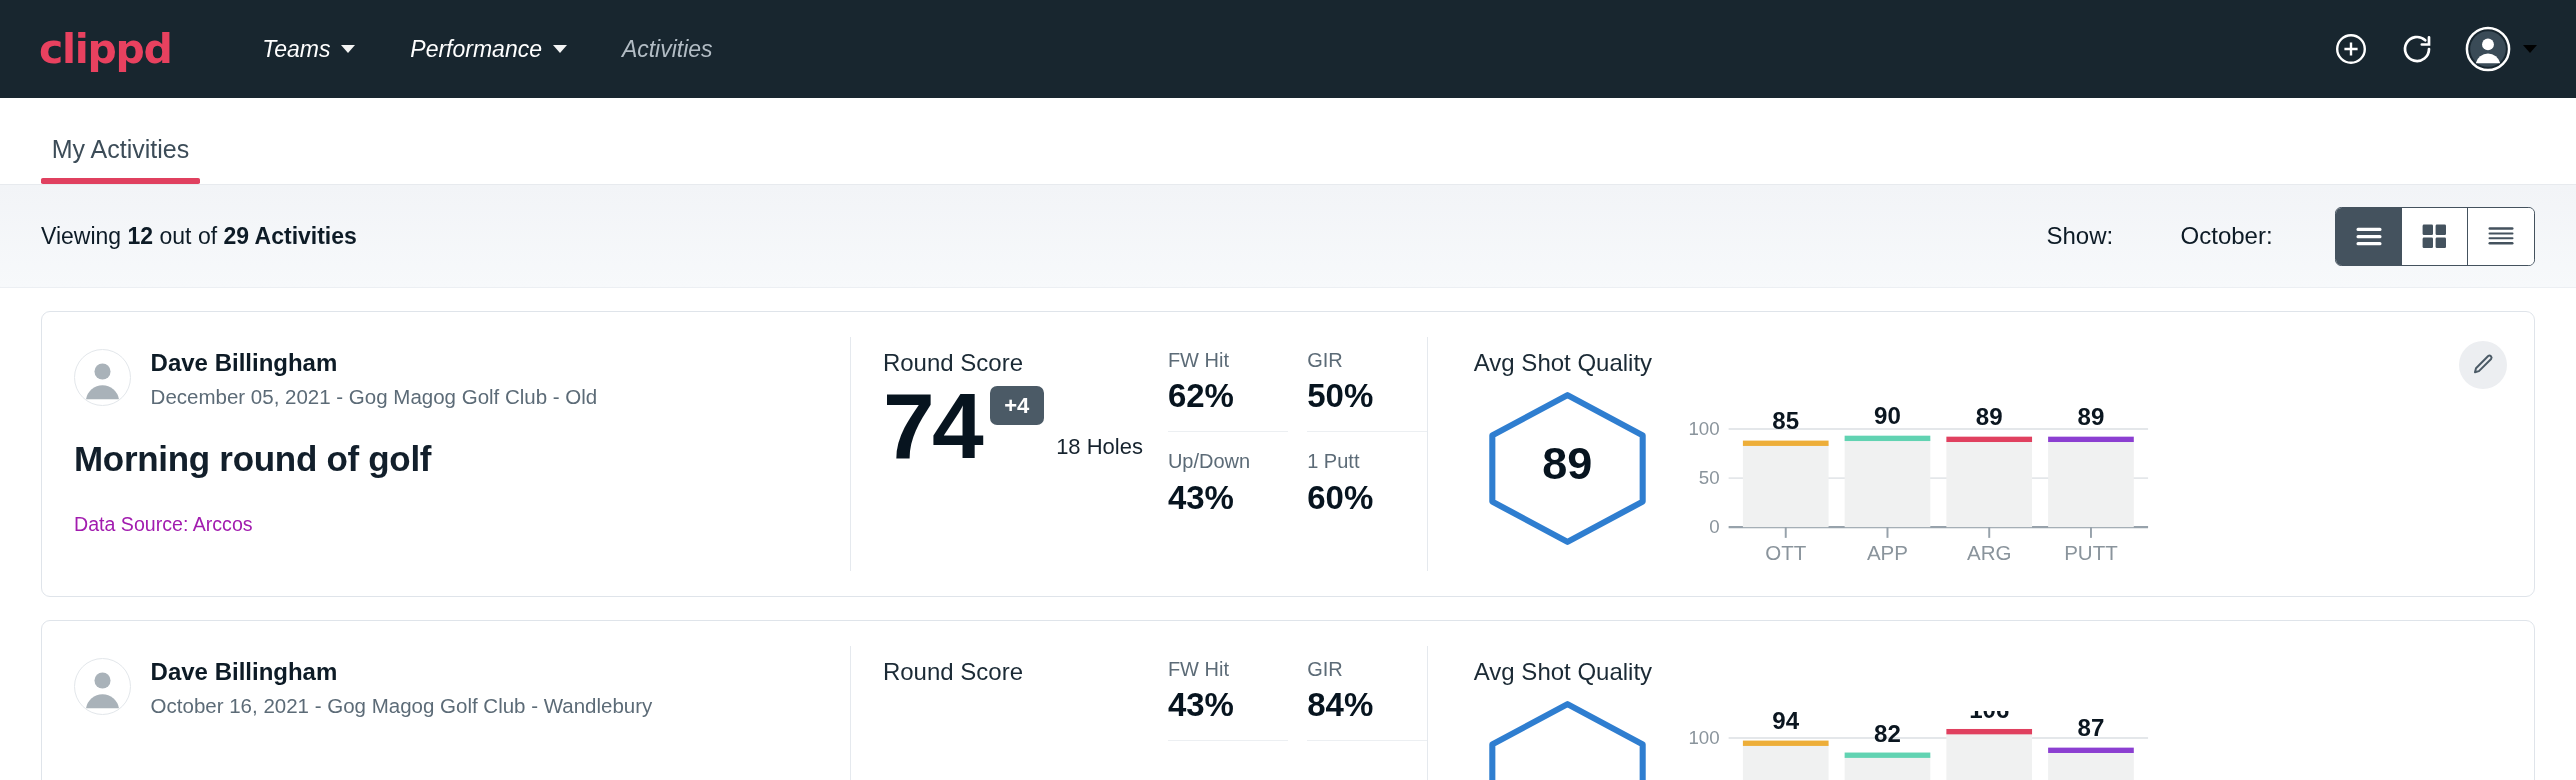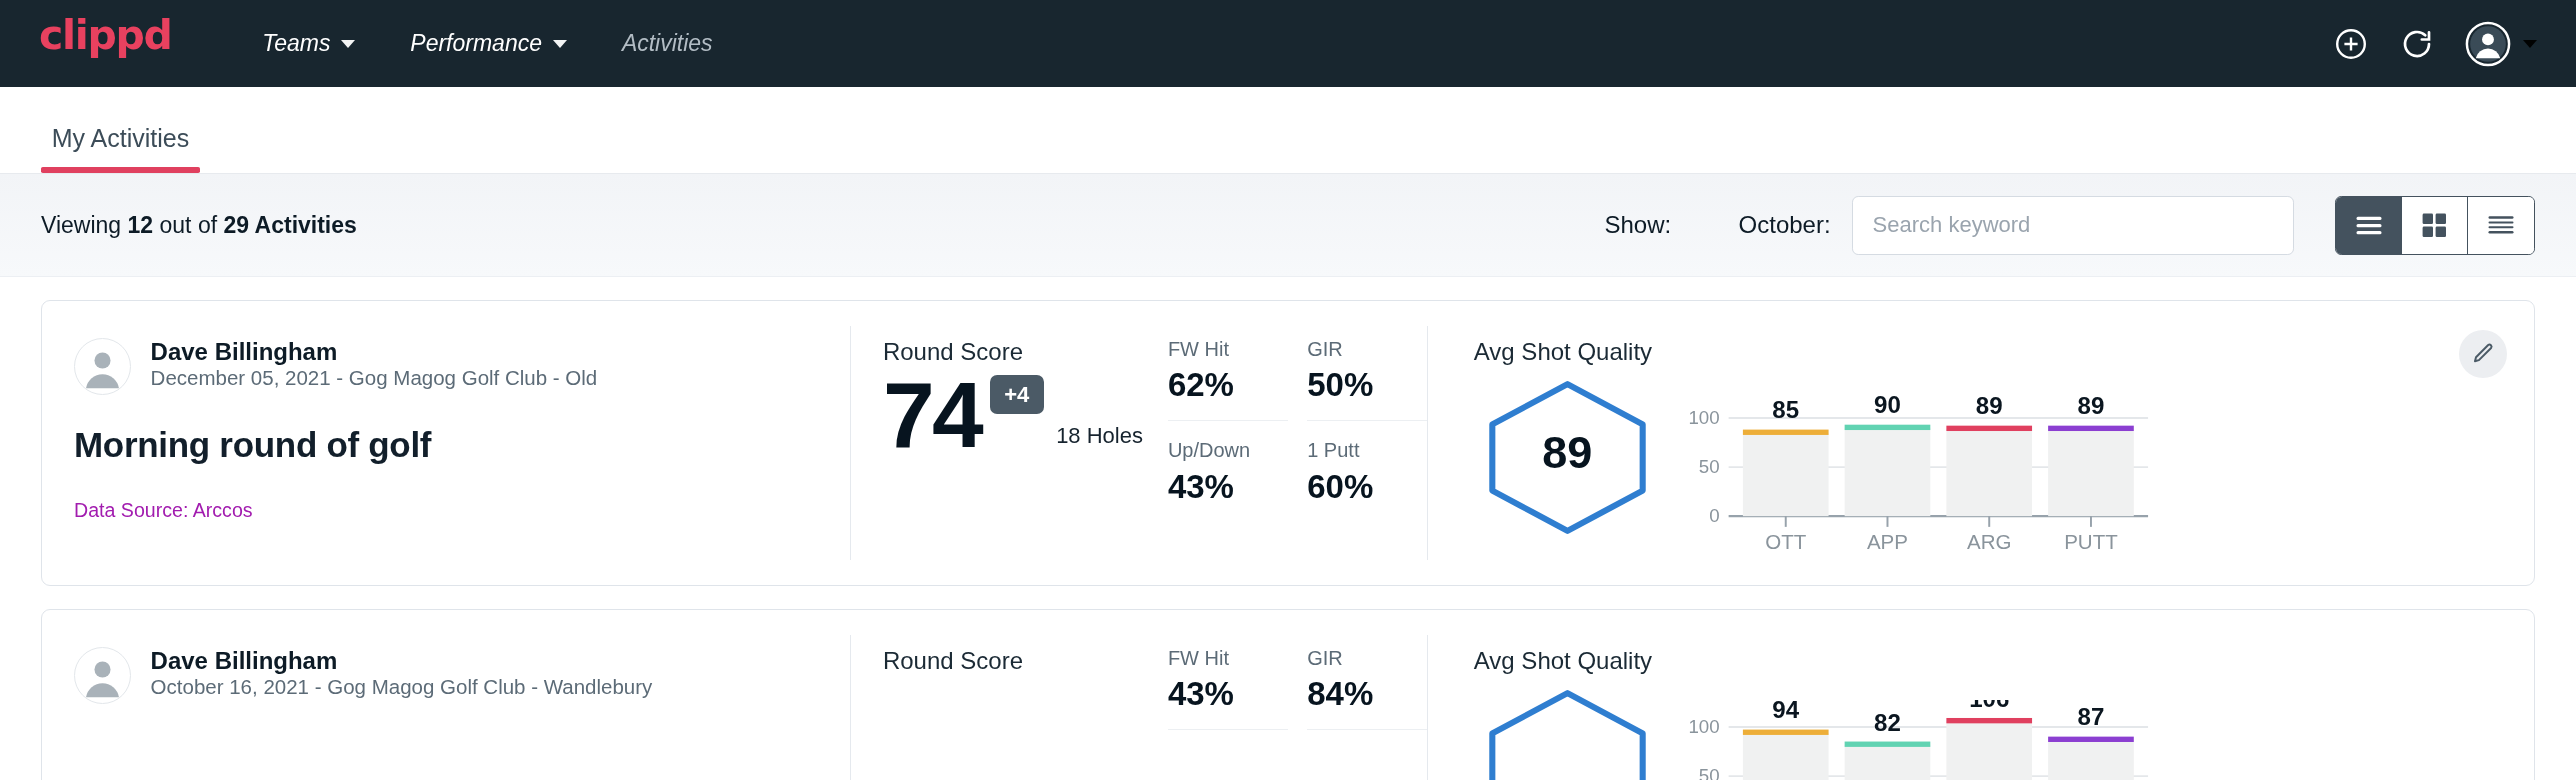--- a/index.html
+++ b/index.html
@@ -5,23 +5,24 @@
   * { box-sizing: border-box; margin: 0; padding: 0; }
   html, body {
     width: 2576px; height: 780px;
     font-family: "Liberation Sans", sans-serif;
     background: #ffffff;
     overflow: hidden;
   }
 
   
   .topnav {
-    height: 87px;
+    height: 98px;
     background: #18262f;
     display: flex;
+    align-items: center;
     padding: 11px 39px;
     position: relative;
   }
   .brand {
     font-size: 41px;
     font-weight: 700;
     color: #e8415f;
     letter-spacing: -1.3px;
     margin-right: 71px;
     font-family: "DejaVu Sans", sans-serif;
@@ -111,21 +112,21 @@
   }
   .col-left { width: 808px; padding: 37px 0 30px 32px; }
   .who { display: flex; align-items: flex-start; gap: 19.6px; }
   .av {
     width: 57px; height: 57px; border-radius: 50%;
     border: 0.9px solid #e3e7eb; background: #fff;
     display: flex; align-items: flex-end; justify-content: center; overflow: hidden;
     flex: none;
   }
   .pname { font-size: 24px; font-weight: 700; color: #0d1b26; line-height: 1.15; }
-  .pmeta { font-size: 20.5px; color: #5c6b77; }
+  .pmeta { font-size: 20.5px; color: #5c6b77; margin-top: 8px; }
   .ctitle { font-size: 35px; font-weight: 700; color: #121f2b; margin-top: 30px; letter-spacing: -0.3px; }
   .csrc { font-size: 19.6px; color: #a21caf; margin-top: 34px; }
 
   .vdiv { width: 0.9px; background: #e5e9ee; margin: 25px 0; flex: none; }
 
   .col-score { width: 317px; padding: 37px 0 0 32px; }
   .sec-head { font-size: 24px; color: #1b2a35; }
   .score-row { display: flex; align-items: flex-end; margin-top: 5.4px; }
   .big-score {
     font-size: 93px; font-weight: 700; color: #07141f;
@@ -215,21 +216,20 @@
 
 <div class="filterbar">
   <div class="viewing">
     <span>Viewing </span><b>12</b><span> out of </span><b>29 Activities</b>
   </div>
 
   <div class="filter-mid">
     <span class="flabel">Show:</span>
     <div class="spacer-gap"></div>
     <span class="flabel">October:</span>
-    <input class="search-box" type="text" placeholder="Search keyword" style="">
   </div>
 
   <div class="view-toggle">
     <div class="vbtn active">
       <svg width="30" height="23" viewBox="0 0 24 18">
         <rect x="2" y="2" width="20" height="2.6" rx="1.2" fill="#ffffff"></rect>
         <rect x="2" y="7.7" width="20" height="2.6" rx="1.2" fill="#ffffff"></rect>
         <rect x="2" y="13.4" width="20" height="2.6" rx="1.2" fill="#ffffff"></rect>
       </svg>
     </div>

